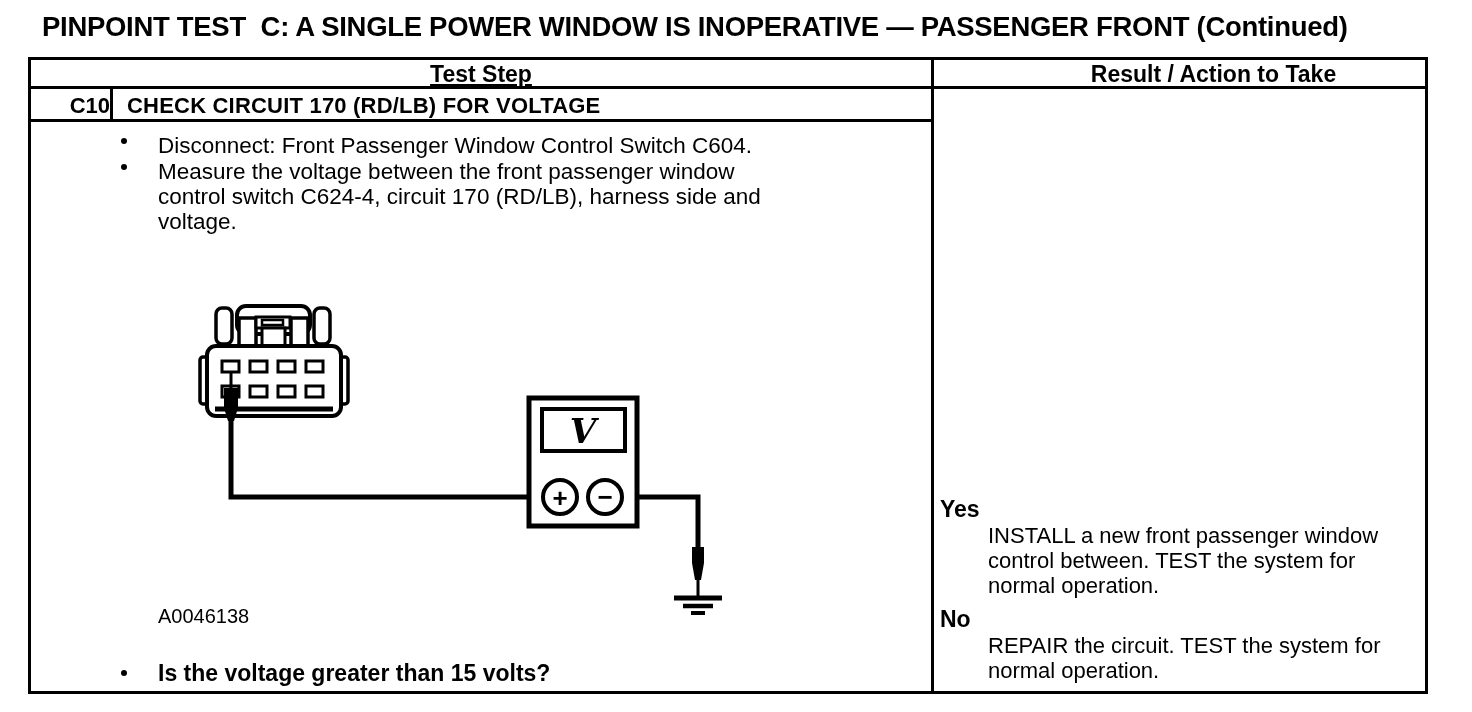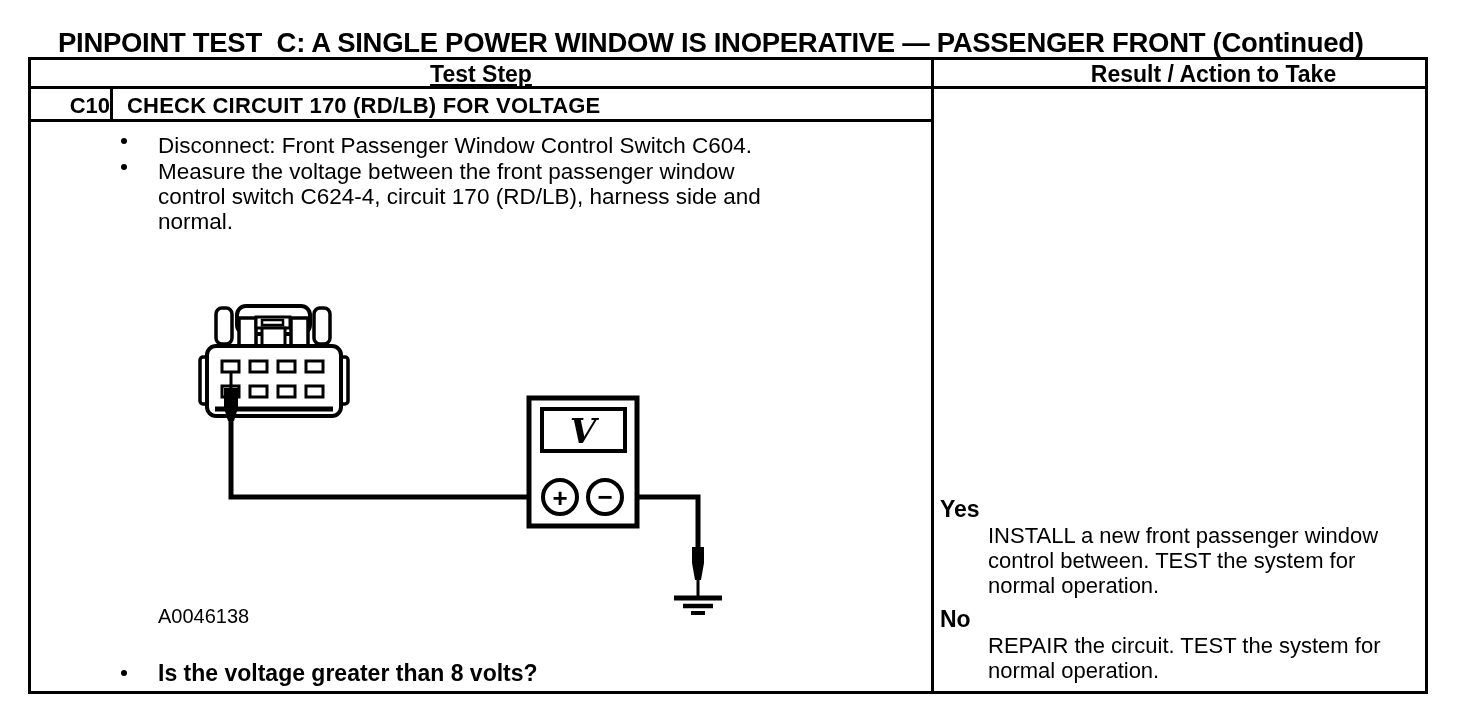--- a/index.html
+++ b/index.html
@@ -3,21 +3,21 @@
 <meta charset="utf-8">
 <style>
   html,body{margin:0;padding:0;background:#fff;}
   .page{
     position:relative;width:1472px;height:712px;background:#fff;
     font-family:"Liberation Sans",sans-serif;color:#000;overflow:hidden;
   }
   .abs{position:absolute;}
   .title{
     left:42px;top:11px;font-size:27.5px;font-weight:bold;letter-spacing:-0.3px;
-    white-space:pre;margin:16px;
+    white-space:pre;margin:0;
   }
   .frame{left:28px;top:57px;width:1400px;height:637px;border:3px solid #000;box-sizing:border-box;}
   .vline,.hline{background:#000;}
   .col-divider{left:931px;top:57px;width:3px;height:637px;}
   .header-underline{left:28px;top:86px;width:1400px;height:3px;}
   .c10-underline{left:28px;top:119px;width:906px;height:3px;}
   .c10-cell-divider{left:110px;top:86px;width:3px;height:36px;}
   .th{font-size:23px;font-weight:bold;text-align:center;}
   .th-teststep{left:31px;top:61px;width:900px;text-decoration:underline;}
   .th-result{left:934px;top:61px;width:559px;}
@@ -67,21 +67,21 @@
     <span class="dot"></span>
     <div class="instr">
       <div>Disconnect: Front Passenger Window Control Switch C604.</div>
     </div>
   </div>
   <div class="abs bullet-item item-2">
     <span class="dot"></span>
     <div class="instr">
       <div>Measure the voltage between the front passenger window</div>
       <div>control switch C624-4, circuit 170 (RD/LB), harness side and</div>
-      <div>normal.</div>
+      <div>voltage.</div>
     </div>
   </div>
 
   <svg class="abs diagram" width="600" height="330" viewBox="140 293 600 330">
 
     <g stroke="#000" fill="none">
       <rect x="200" y="357" width="9" height="47" rx="3" fill="#fff" stroke-width="3.5"></rect>
       <rect x="339" y="357" width="9" height="47" rx="3" fill="#fff" stroke-width="3.5"></rect>
       <rect x="216" y="308" width="16" height="36" rx="6" fill="#fff" stroke-width="3.5"></rect>
       <rect x="314" y="308" width="16" height="36" rx="6" fill="#fff" stroke-width="3.5"></rect>
@@ -128,21 +128,21 @@
       <line x1="674" y1="598" x2="722" y2="598" stroke-width="5"></line>
       <line x1="683" y1="606" x2="713" y2="606" stroke-width="4.5"></line>
       <line x1="691" y1="613" x2="705" y2="613" stroke-width="4"></line>
     </g>
   </svg>
 
   <div class="abs figure-id">A0046138</div>
 
   <div class="abs bullet-item question-item">
     <span class="dot"></span>
-    <div class="question-text">Is the voltage greater than 8 volts?</div>
+    <div class="question-text">Is the voltage greater than 15 volts?</div>
   </div>
 
   <div class="abs result-block yes-block">
     <div class="answer">Yes</div>
     <div class="action">
       <div>INSTALL a new front passenger window</div>
       <div>control between. TEST the system for</div>
       <div>normal operation.</div>
     </div>
   </div>

